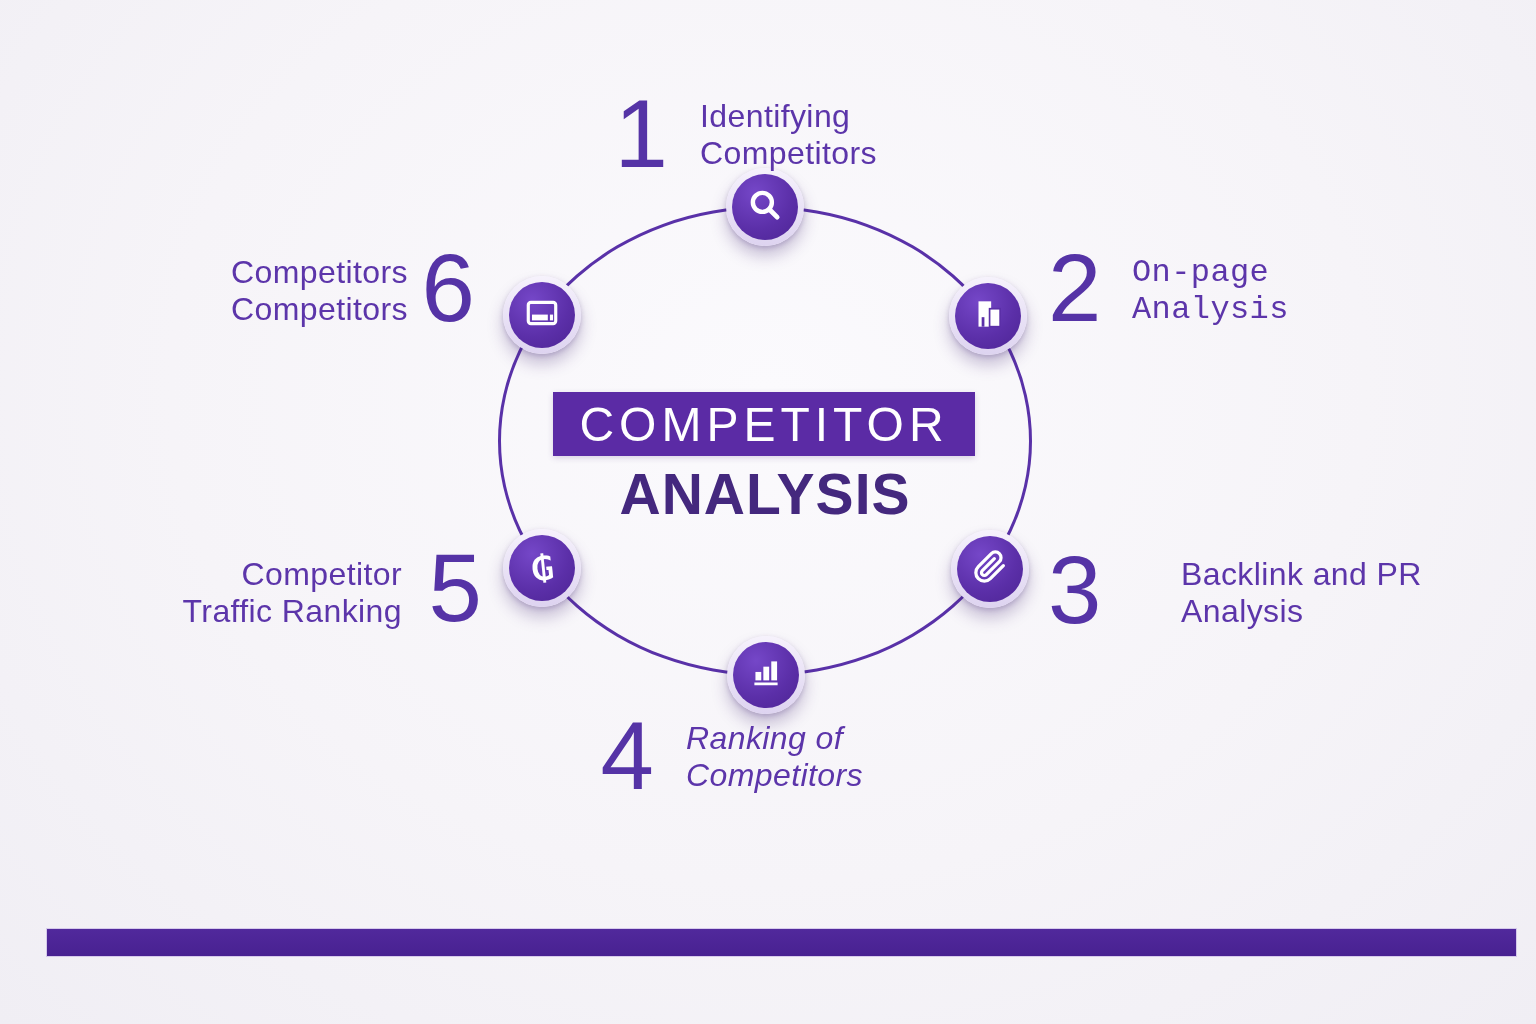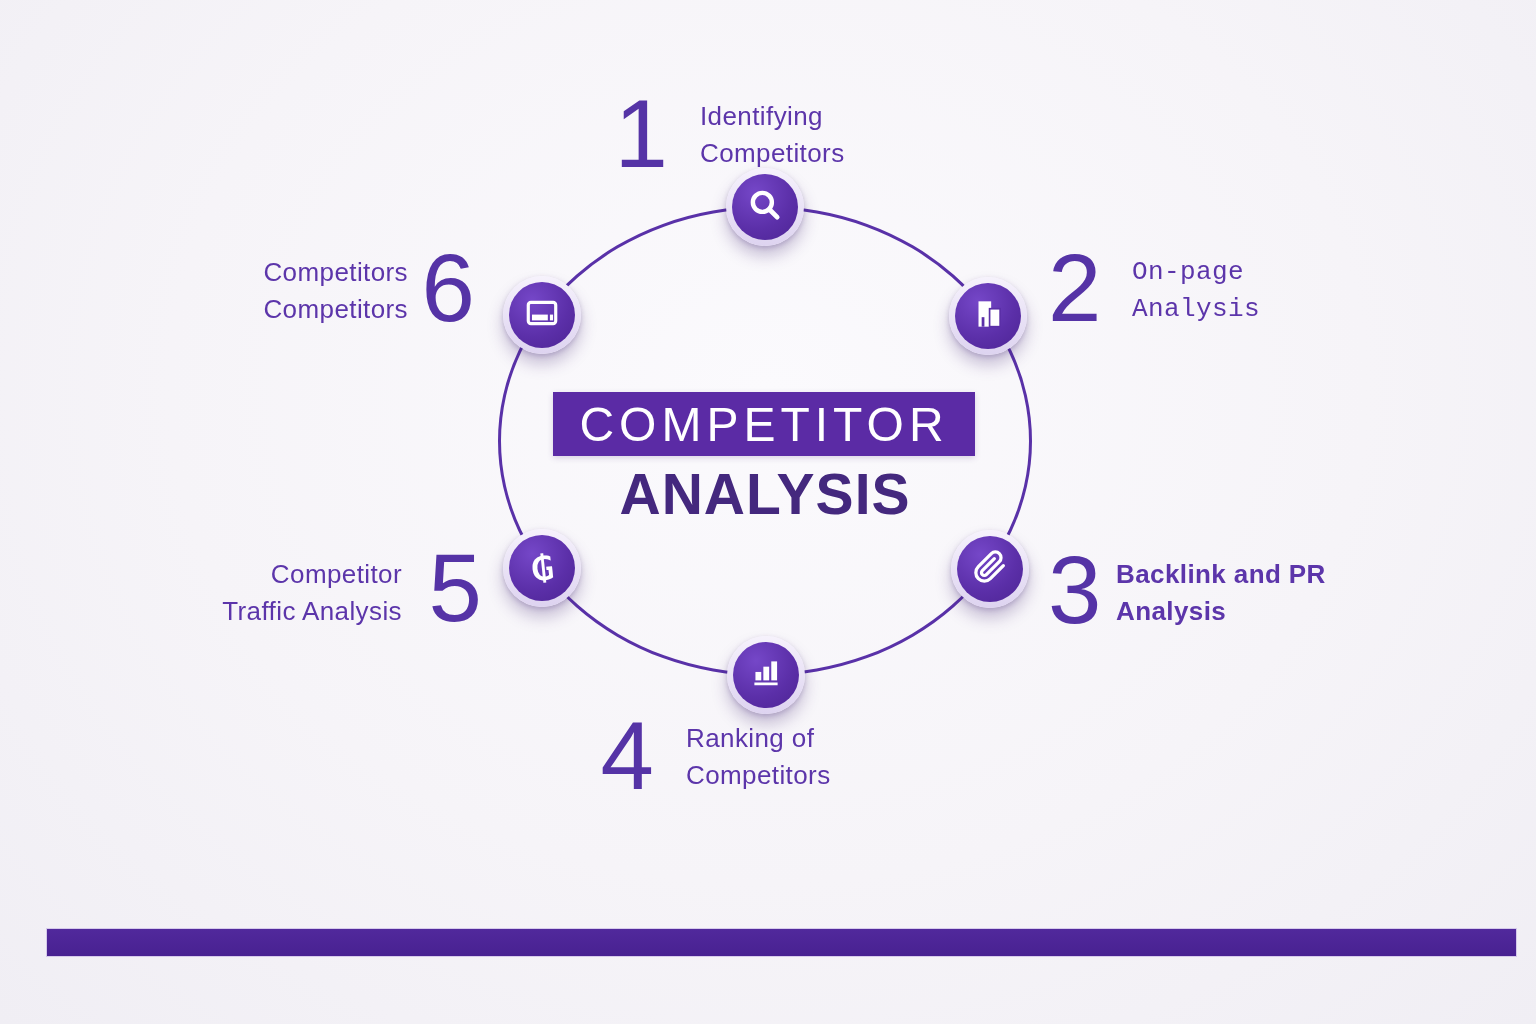--- a/index.html
+++ b/index.html
@@ -31,27 +31,27 @@
   .num{
     position:absolute;font-size:96px;line-height:1;color:#5533a6;width:80px;
     font-weight:400;letter-spacing:-2px;
   }
   .num-r{text-align:right;} .num-l{text-align:left;}
   .num1{left:586px;top:86px;}  .num2{left:1048px;top:240px;text-align:left;}
   .num3{left:1048px;top:542px;text-align:left;} .num4{left:572px;top:708px;}
   .num5{left:400px;top:540px;} .num6{left:393px;top:240px;}
   
   .lbl{
-    position:absolute;font-size:26px;line-height:37px;color:#5c35aa;
+    position:absolute;font-size:32px;line-height:37px;color:#5c35aa;
     letter-spacing:.4px;font-weight:400;
   }
   .lbl span{display:block;}
   .lbl-r{text-align:right;}
   .l1{left:700px;top:98px;}   .l2{left:1132px;top:254px;font-family:Liberation Mono, monospace;}
-  .l3{left:1116px;top:556px;font-weight:bold;} .l4{left:686px;top:720px;}
+  .l3{left:1181px;top:556px;} .l4{left:686px;top:720px;font-style:italic;}
   .l5{left:138px;top:556px;width:264px;} .l6{left:144px;top:254px;width:264px;}
   
   .banner{
     position:absolute;left:553px;top:392px;width:422px;height:64px;
     background:#5b2ba5;display:flex;align-items:center;justify-content:center;
     box-shadow:0 2px 6px rgba(70,40,120,.18);
   }
   .banner-text{
     color:#ffffff;font-size:48px;letter-spacing:5px;font-weight:400;
   }
@@ -150,21 +150,21 @@
   </div>
 
   <div class="node n5">
     <div class="node-inner">
       <span class="glyph">₲</span>
     </div>
   </div>
   <div class="num num-r num5">5</div>
   <div class="lbl lbl-r l5">
     <span>Competitor</span>
-    <span>Traffic Analysis</span>
+    <span>Traffic Ranking</span>
   </div>
 
   <div class="node n6">
     <div class="node-inner">
       <span>
         <svg width="38" height="38" viewBox="0 0 36 36">
           <rect x="5" y="8" width="26" height="20" rx="2.5" fill="none" stroke="#fff" stroke-width="3"></rect>
           <rect x="8.5" y="19.5" width="15" height="5.5" fill="#fff"></rect>
           <rect x="25.5" y="19.5" width="3" height="5.5" fill="#fff"></rect>
         </svg>

